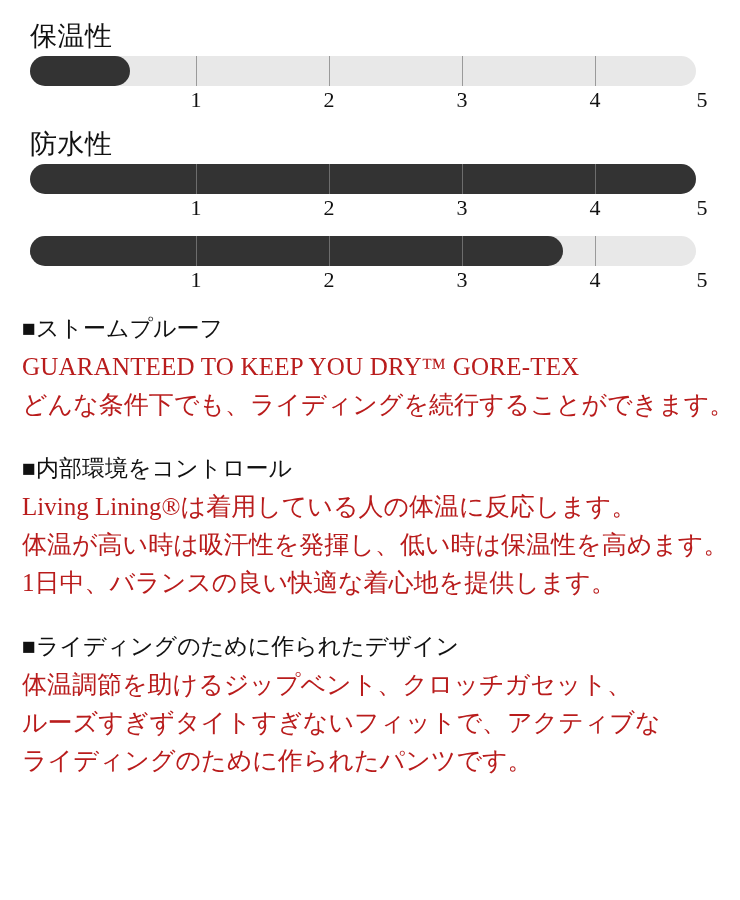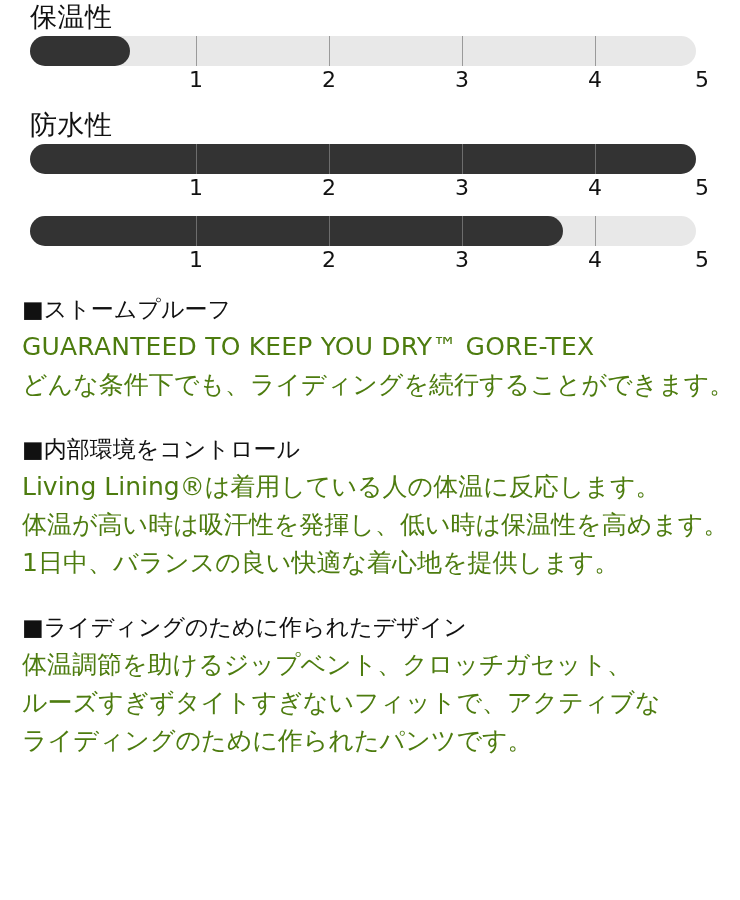--- a/index.html
+++ b/index.html
@@ -11,22 +11,23 @@
     height: 900px;
     background: #ffffff;
     font-family: "DejaVu Sans", "Liberation Sans", sans-serif;
     color: #111111;
     overflow: hidden;
   }
   .page {
     width: 592px;
     height: 900px;
     box-sizing: border-box;
-    padding: 0 22px 0 22px;
+    padding: 20px 22px 0 22px;
     position: relative;
+    font-family: Liberation Serif, serif;
   }
 
   
   .ratings {
     margin: 0;
     padding: 0;
   }
   .rating-block {
     margin-bottom: 14px;
   }
@@ -98,21 +99,21 @@
   .section-heading {
     font-size: 23px;
     line-height: 38px;
     color: #111111;
     margin: 0;
     white-space: nowrap;
   }
   .section-line {
     font-size: 25px;
     line-height: 38px;
-    color: #4d7c0f;
+    color: #b91c1c;
     margin: 0;
     white-space: nowrap;
   }
   .latin {
     letter-spacing: 0.2px;
   }
 </style>
 </head>
 <body>
 

